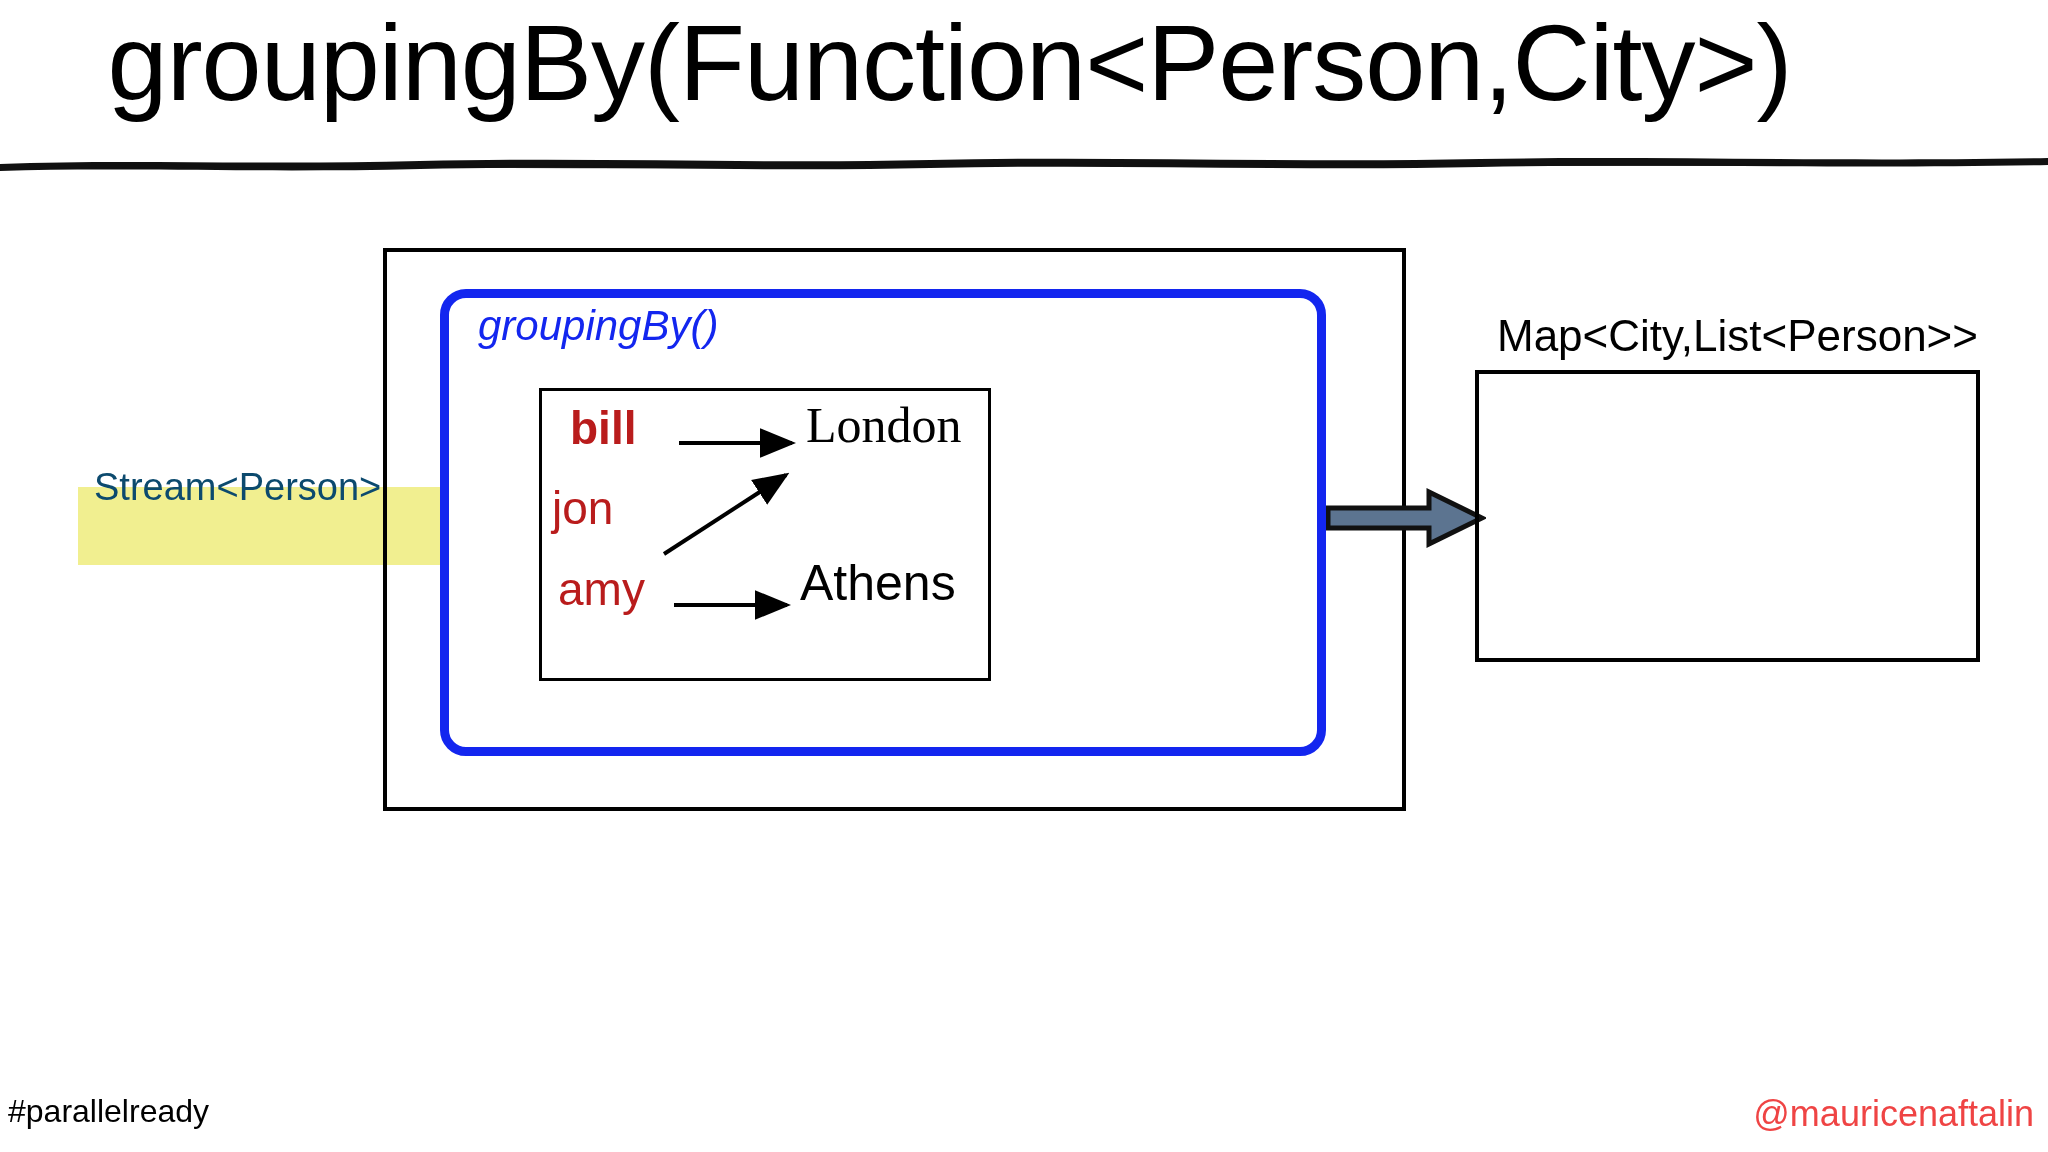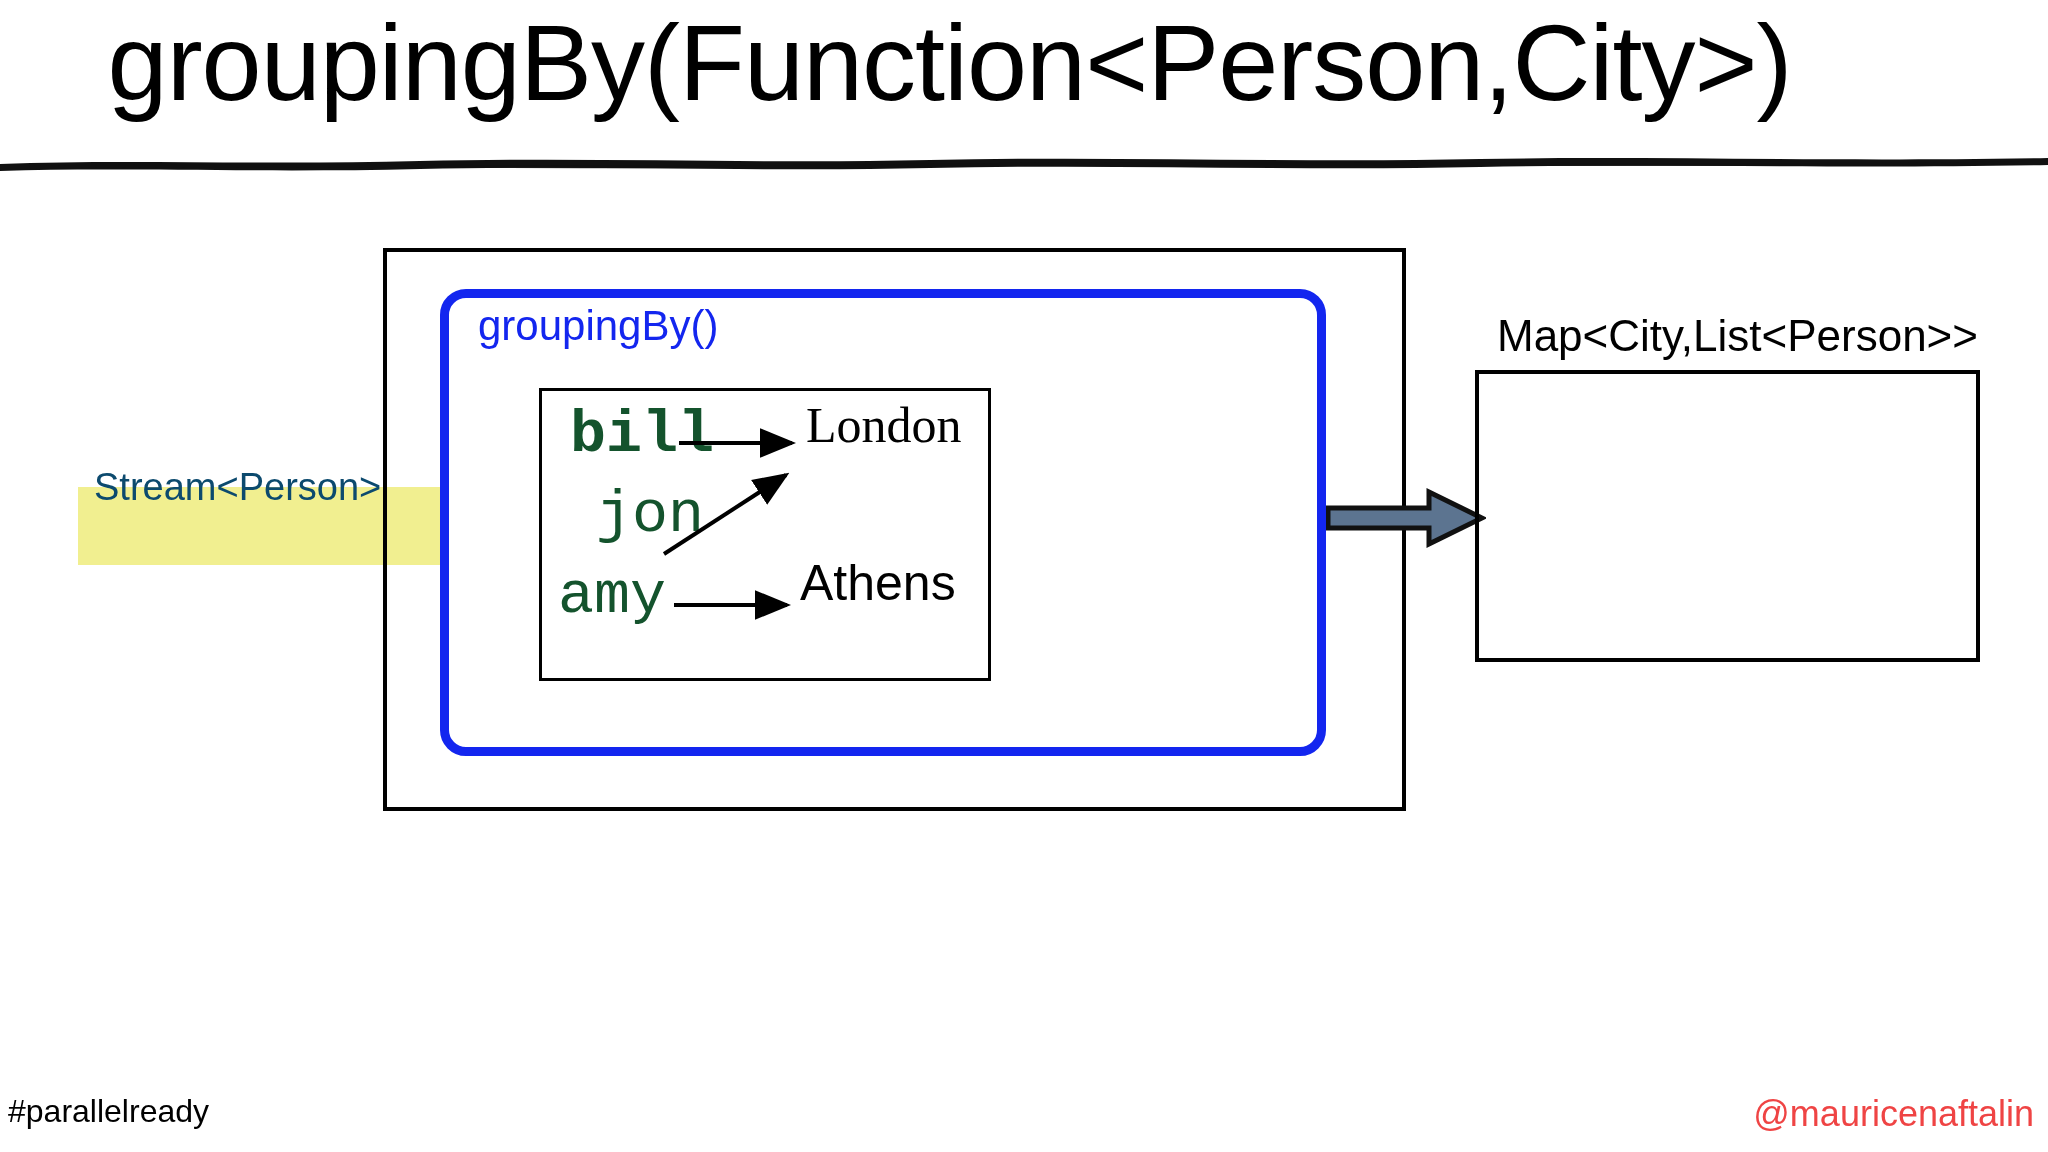--- a/index.html
+++ b/index.html
@@ -91,41 +91,41 @@
   }
 
   #collector-label {
     position: absolute;
     left: 478px;
     top: 302px;
     font-size: 42px;
     font-weight: 400;
     color: #1326ef;
     white-space: nowrap;
+    font-style: italic;
   }
 
   
   #mapping-box {
     position: absolute;
     left: 539px;
     top: 388px;
     width: 452px;
     height: 293px;
     border: 3px solid #000000;
     box-sizing: border-box;
     background: transparent;
   }
 
   .map-entry-key {
     position: absolute;
-    font-size: 60px;
-    color: #14532d;
+    font-size: 46px;
+    color: #b91c1c;
     white-space: nowrap;
     line-height: 1;
-    font-family: Liberation Mono, monospace;
   }
   .map-entry-key.bold { font-weight: 700; }
 
   .map-entry-value {
     position: absolute;
     font-size: 50px;
     color: #000000;
     white-space: nowrap;
     line-height: 1;
   }
@@ -205,21 +205,21 @@
   <div id="stream-label">Stream&lt;Person&gt;</div>
 
   <div id="outer-box"></div>
 
   <div id="collector-box"></div>
   <div id="collector-label">groupingBy()</div>
 
   <div id="mapping-box"></div>
 
   <div class="map-entry-key bold" style="left:570px; top:405px;">bill</div>
-  <div class="map-entry-key" style="left:596px; top:485px;">jon</div>
+  <div class="map-entry-key" style="left:552px; top:485px;">jon</div>
   <div class="map-entry-key" style="left:558px; top:566px;">amy</div>
 
   <div class="map-entry-value" style="left:806px; top:400px;font-family:Liberation Serif, serif;">London</div>
   <div class="map-entry-value" style="left:800px; top:558px;">Athens</div>
 
   <svg id="mapping-arrows" viewBox="0 0 452 293">
     <defs>
       <marker id="thin-head" markerWidth="9" markerHeight="9" refX="8" refY="4.5" orient="auto" markerUnits="strokeWidth">
         <path d="M0,0.8 L9,4.5 L0,8.2 Z" fill="#000000"></path>
       </marker>

